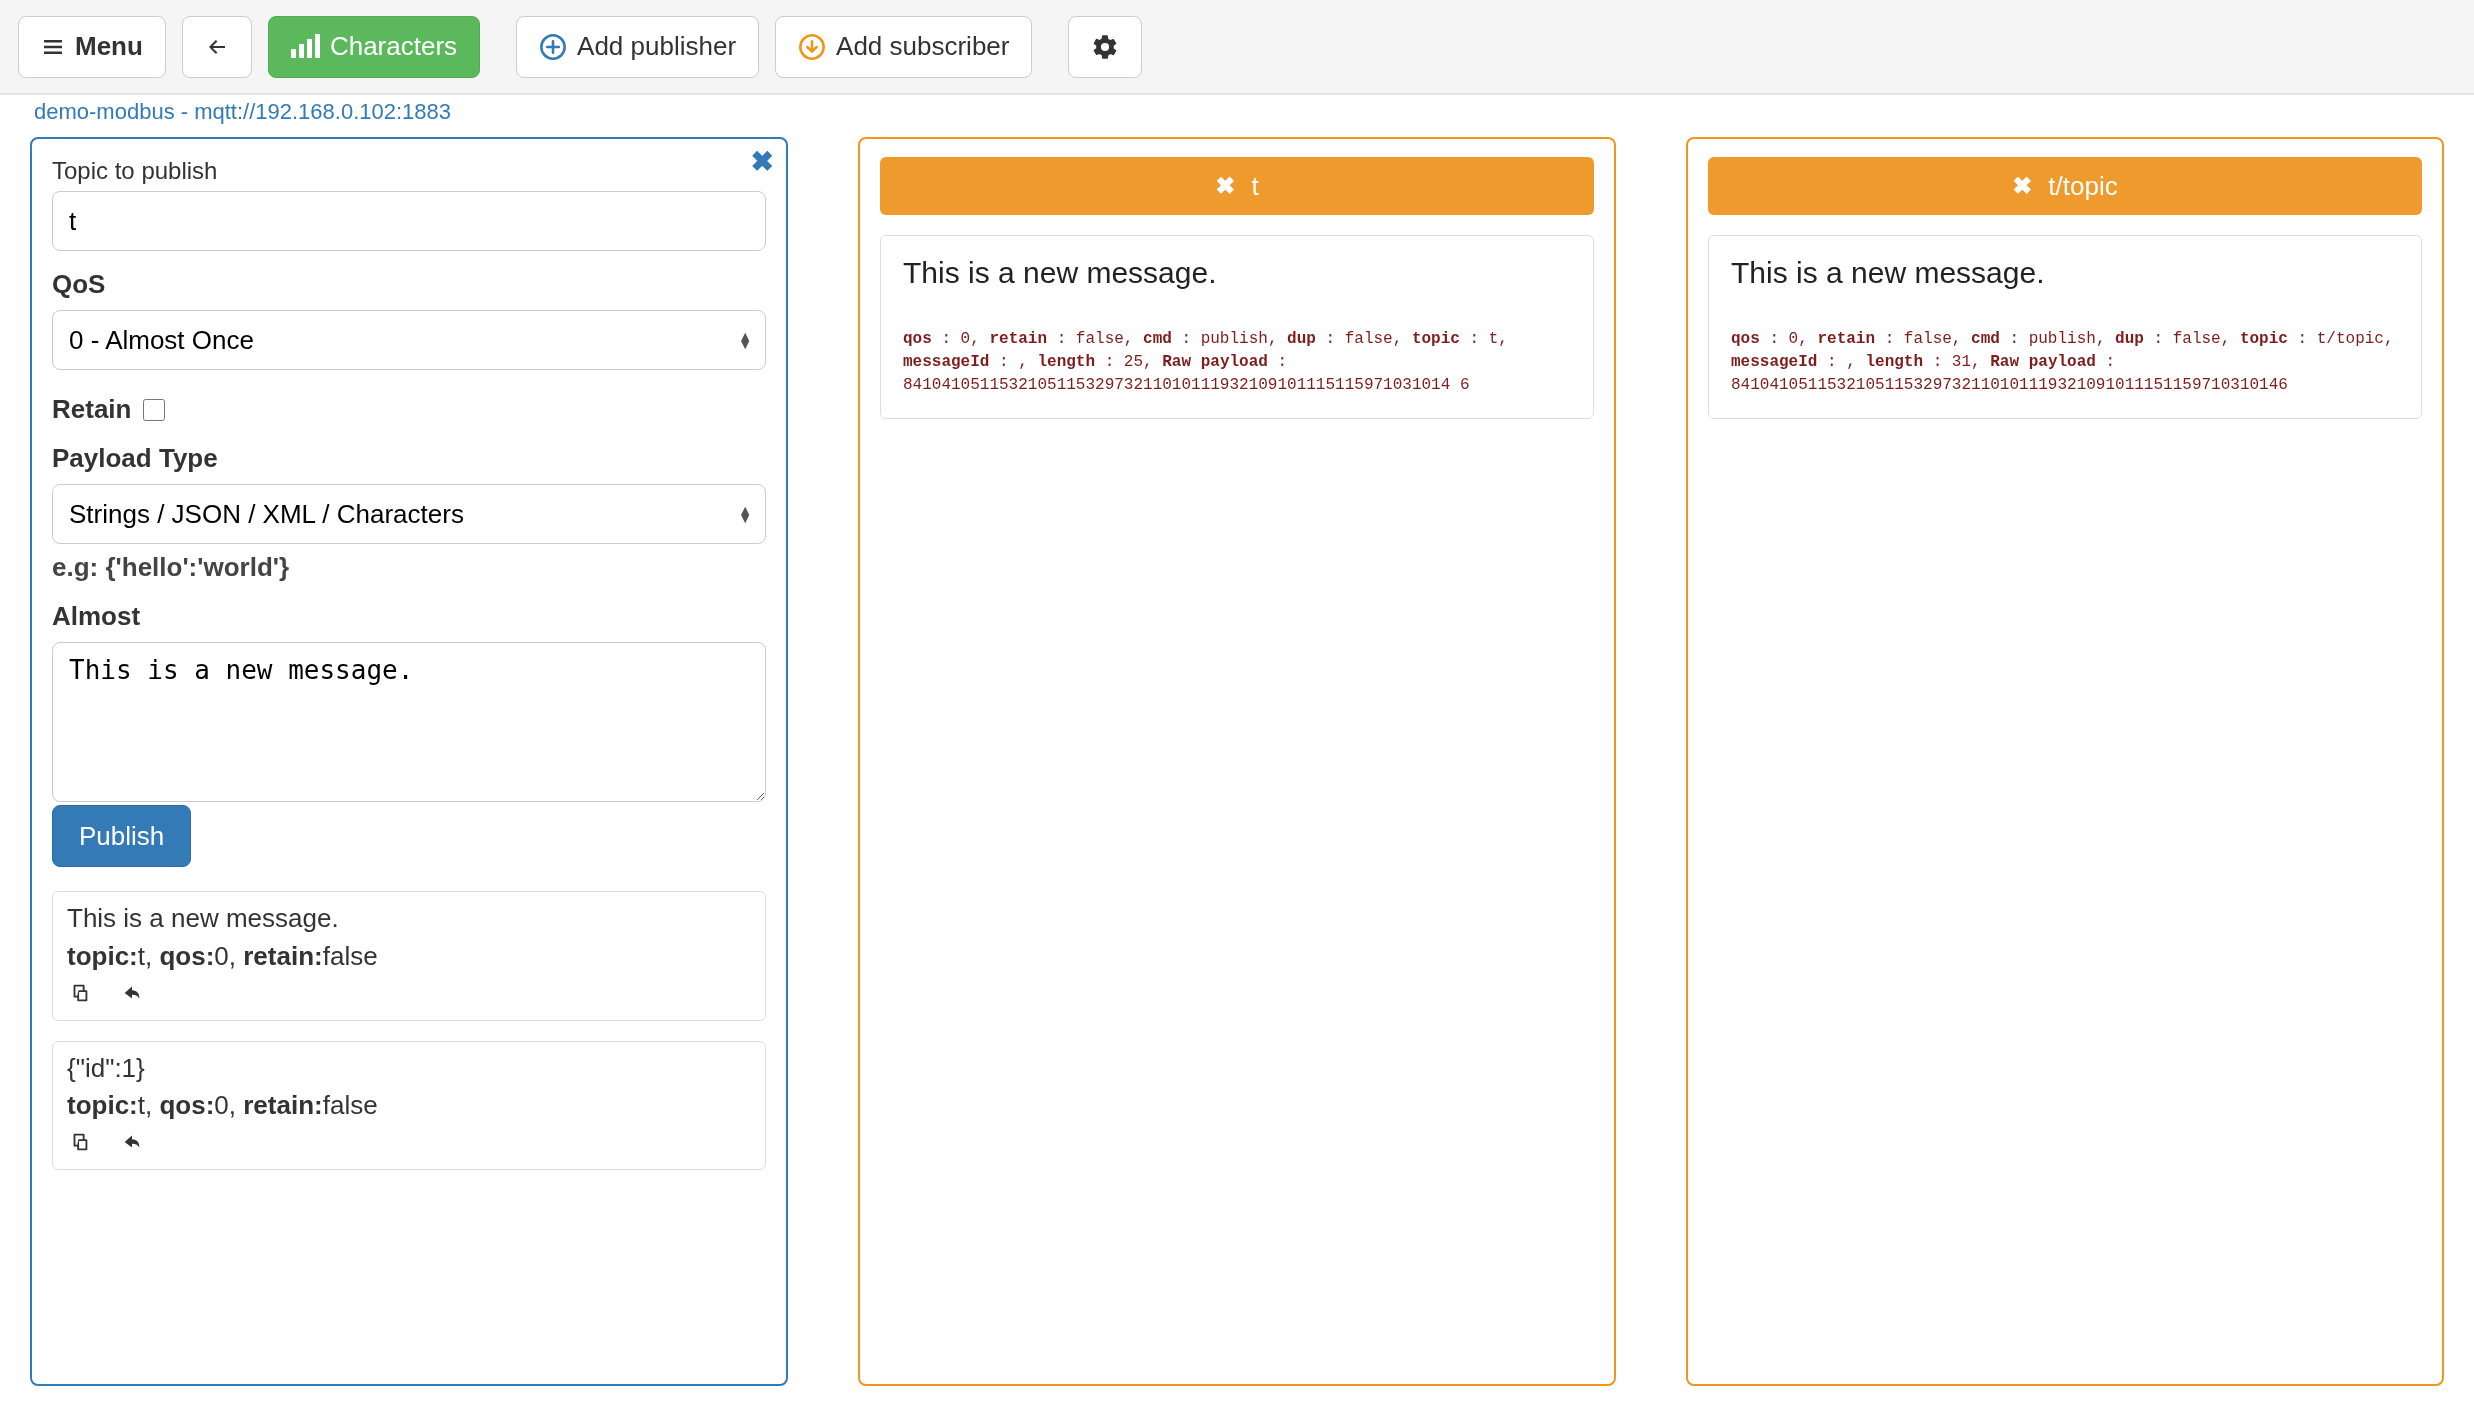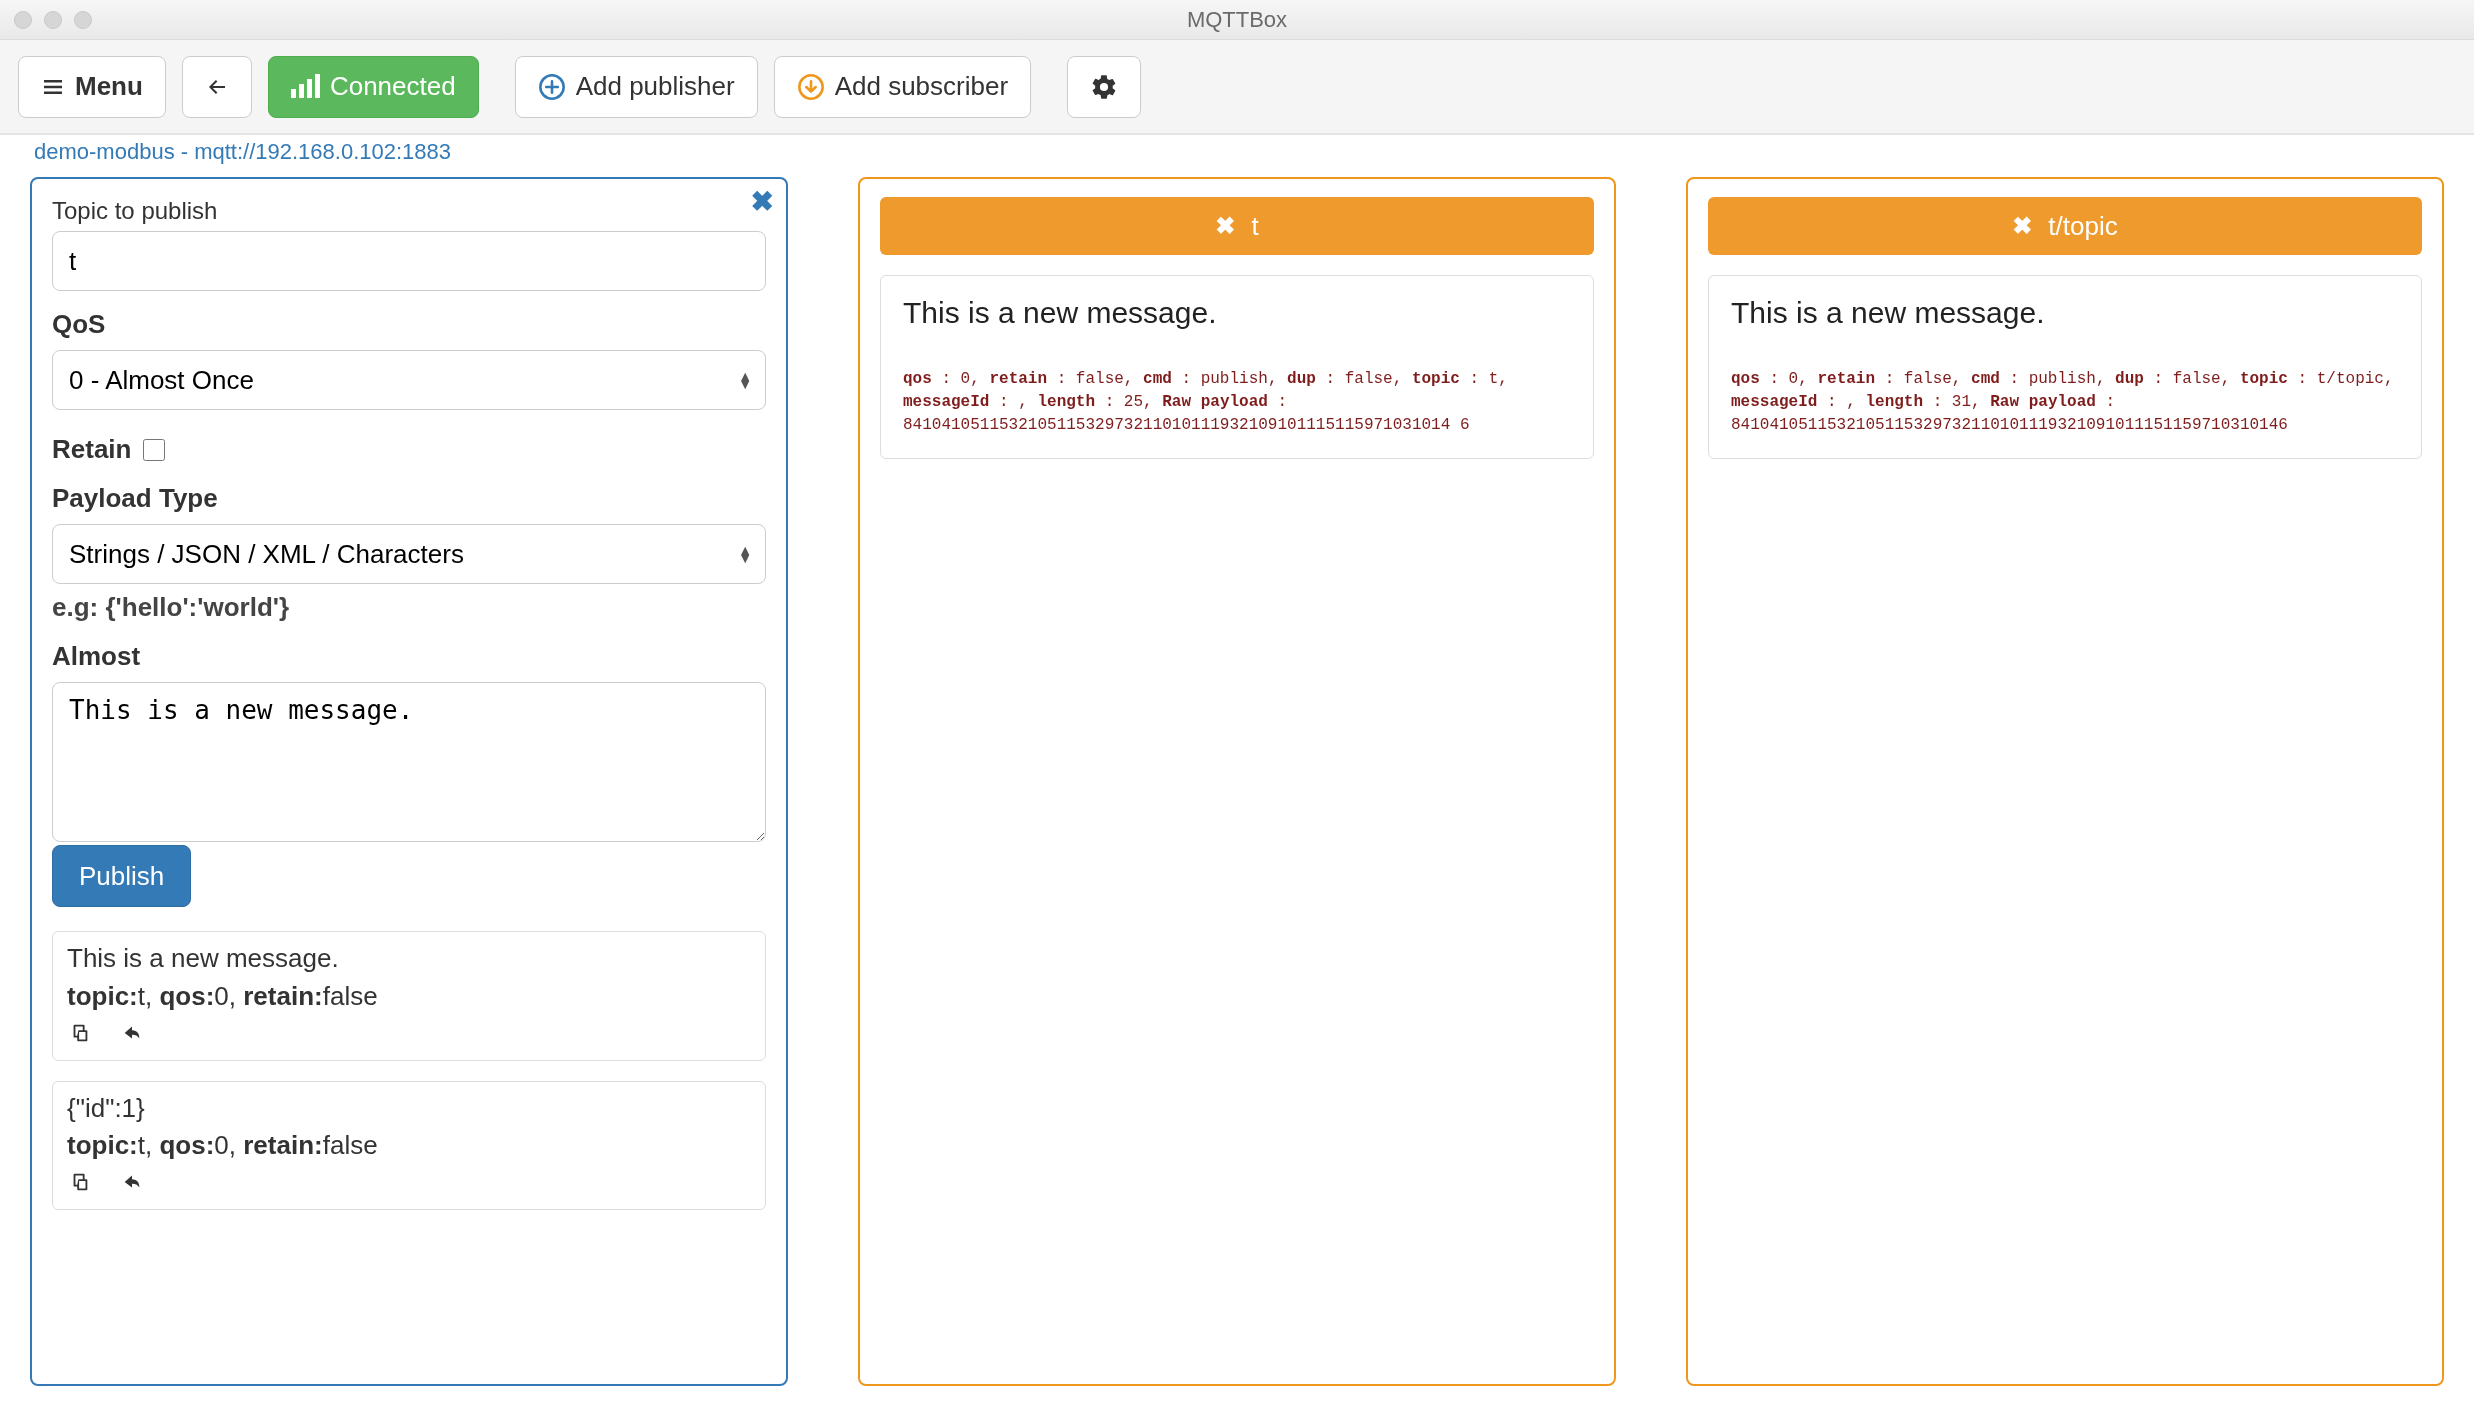--- a/index.html
+++ b/index.html
@@ -60,28 +60,20 @@
   .icon-gear { width: 28px; height: 28px; }
   .bars { display: flex; align-items: flex-end; gap: 3px; height: 22px; }
   .bars span { width: 5px; background: #fff; display: inline-block; }
   .bars span:nth-child(1){height:9px;} .bars span:nth-child(2){height:14px;} .bars span:nth-child(3){height:19px;} .bars span:nth-child(4){height:24px;}
 </style>
 </head>
 <body>
 
 <div class="window" style="transform: scale(1);">
 
-  <div class="titlebar">
-    <div class="traffic">
-      <span></span>
-      <span></span>
-      <span></span>
-    </div>
-    <div class="title">MQTTBox</div>
-  </div>
 
   <div class="toolbar">
     <button class="btn">
       <span>
         <svg class="icon-sm" viewBox="0 0 24 24">
             <path d="M3 5h18v2.6H3zM3 10.7h18v2.6H3zM3 16.4h18V19H3z" fill="#333"></path>
           </svg>
       </span>
       <b>Menu</b>
     </button>
@@ -92,21 +84,21 @@
           </svg>
       </span>
     </button>
     <button class="btn success">
       <span class="bars">
           <span></span>
           <span></span>
           <span></span>
           <span></span>
         </span>
-      <span>Connected</span>
+      <span>Characters</span>
     </button>
     <div class="group spaced">
       <button class="btn">
         <span>
           <svg class="icon-plus-circle" viewBox="0 0 24 24">
               <circle cx="12" cy="12" r="10" fill="none" stroke="#337ab7" stroke-width="2.2"></circle>
               <path d="M12 7v10M7 12h10" stroke="#337ab7" stroke-width="2.2" stroke-linecap="round"></path>
             </svg>
         </span>
         <span>Add publisher</span>

